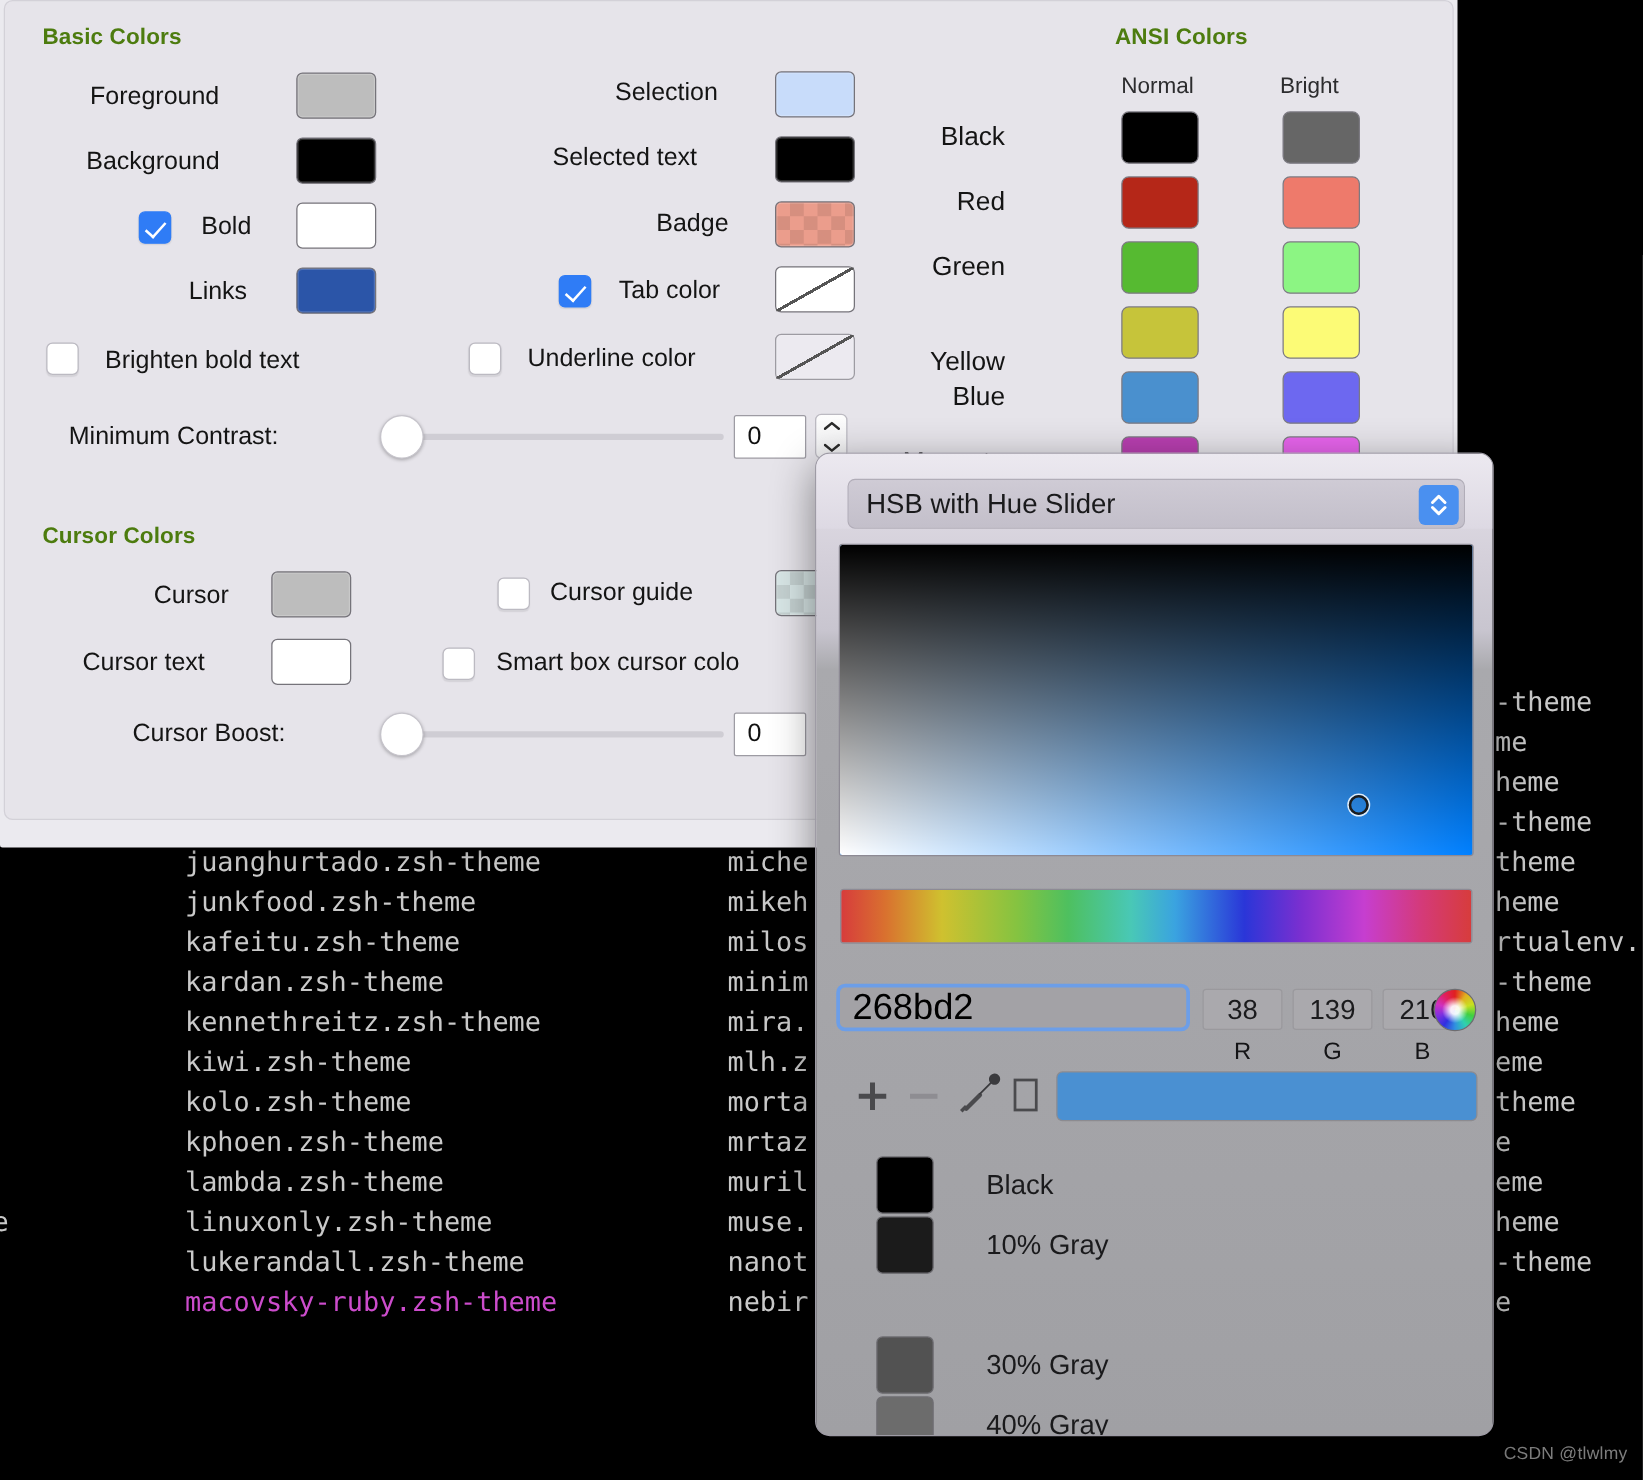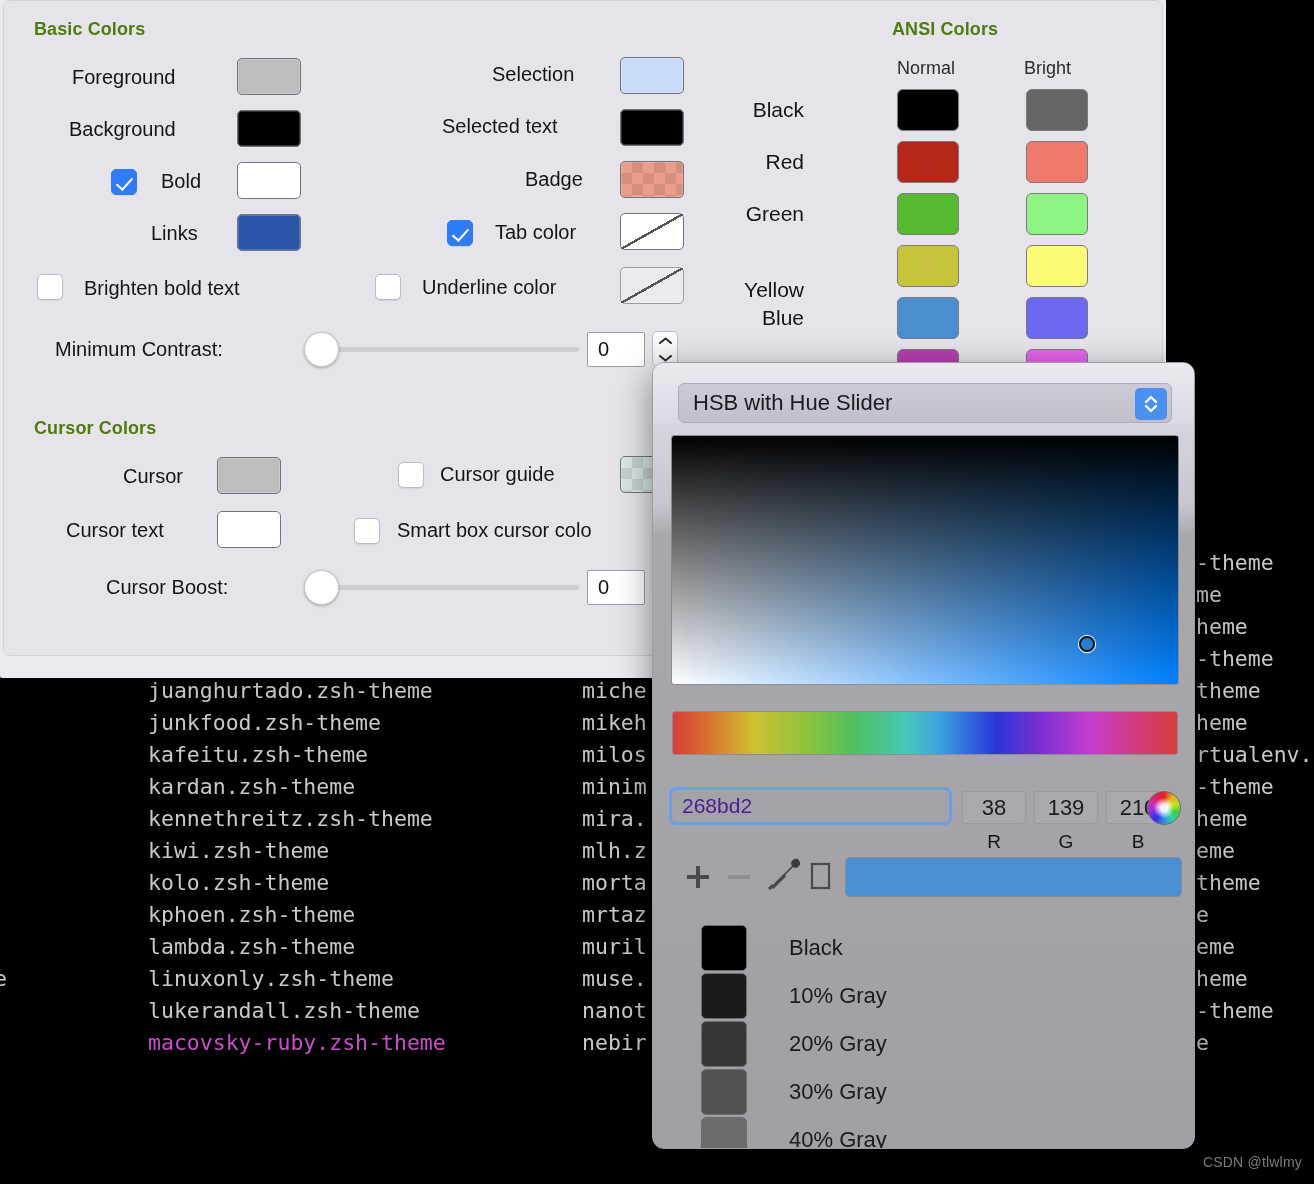--- a/index.html
+++ b/index.html
@@ -220,21 +220,21 @@
   }
 
   .hexfield {
     position: absolute; left: 16px; top: 424px;
     width: 283px; height: 38px;
     background: #a3a2a6;
     border: 3px solid #6c9ee8;
     border-radius: 7px;
     display: flex; align-items: center;
   }
-  .hexfield span { font-size: 21px; color: #4c1d95; padding-left: 10px; }
+  .hexfield span { font-size: 29px; color: #000000; padding-left: 10px; }
   .rgbfield {
     position: absolute; top: 428px;
     width: 64px; height: 33px;
     background: #aaa9ad;
     border: 1px solid #9a999d; border-radius: 3px;
     display: flex; align-items: center; justify-content: center;
     font-size: 22px; color: #1b1b1d;
   }
   .fieldcap {
     position: absolute; font-size: 19px; color: #141416;
@@ -480,24 +480,20 @@
 
     <div class="swatch-list">
       <div class="sw-row" style="top:10px;">
         <span class="sw-chip" style="background:#000;"></span>
         <span class="sw-name">Black</span>
       </div>
       <div class="sw-row" style="top:58px;">
         <span class="sw-chip" style="background:#1b1b1b;"></span>
         <span class="sw-name">10% Gray</span>
       </div>
-      <div class="sw-row" style="top:106px;">
-        <span class="sw-chip" style="background:#373737;"></span>
-        <span class="sw-name">20% Gray</span>
-      </div>
       <div class="sw-row" style="top:154px;">
         <span class="sw-chip" style="background:#525252;"></span>
         <span class="sw-name">30% Gray</span>
       </div>
       <div class="sw-row" style="top:202px;">
         <span class="sw-chip" style="background:#6c6c6c;"></span>
         <span class="sw-name">40% Gray</span>
       </div>
     </div>
   </div>

